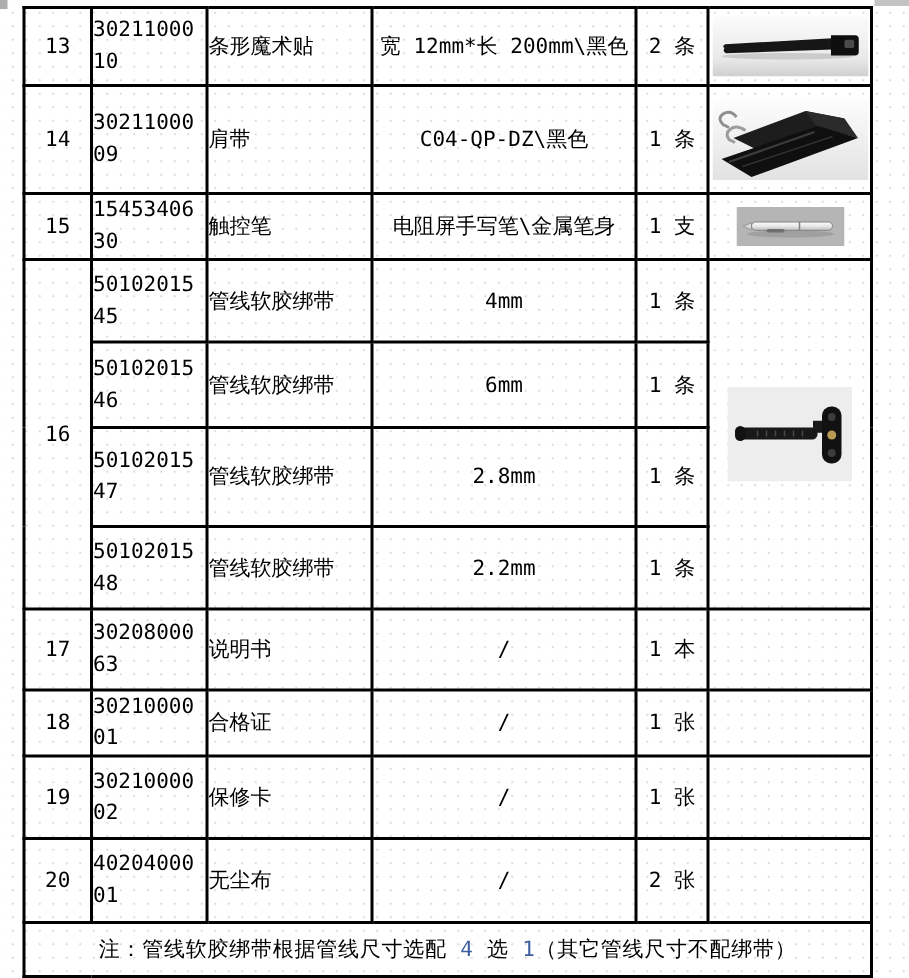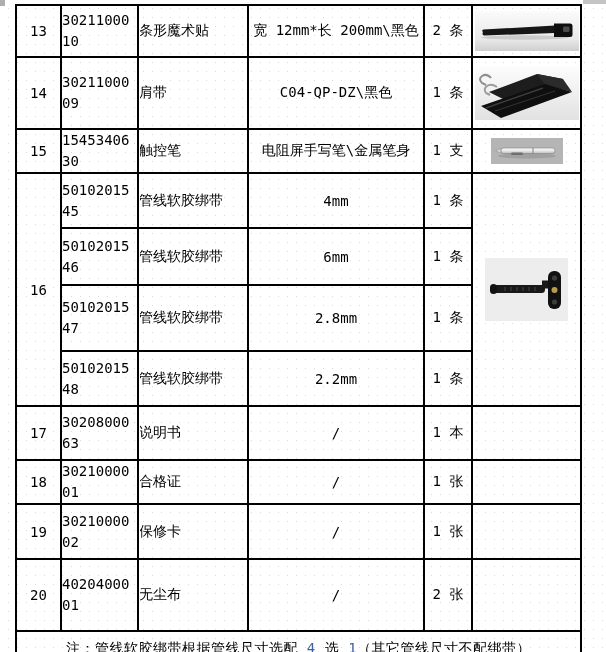--- a/index.html
+++ b/index.html
@@ -25,21 +25,21 @@
     border:2px solid #000;
     font-size:14px; color:#000;
     padding:0;
     vertical-align:middle;
     background:transparent;
     overflow:hidden;
   }
   td.c-no   { text-align:center; }
   td.c-part { font-size:12.5px; line-height:21px; text-align:left;
               padding:2px 1px 2px 6px; word-break:break-all; }
-  td.c-name { text-align:left; padding-left:8px;border-radius:11px; }
+  td.c-name { text-align:left; padding-left:8px; }
   td.c-spec { text-align:center; }
   td.c-qty  { text-align:center; }
   td.c-img  { text-align:center; padding:0; }
   td.note-cell { text-align:center; font-size:15px; letter-spacing:0.5px; }
   .hl { font-weight:normal; }
 
   .photo { display:inline-block; vertical-align:middle; line-height:0; }
 </style>
 </head>
 <body>
@@ -208,21 +208,21 @@
 
     <tr style="height:55px">
       <td class="c-no">19</td>
       <td class="c-part">3021000002</td>
       <td class="c-name">保修卡</td>
       <td class="c-spec">/</td>
       <td class="c-qty">1 张</td>
       <td class="c-img"></td>
     </tr>
 
-    <tr style="height:72px">
+    <tr style="height:56px">
       <td class="c-no">20</td>
       <td class="c-part">4020400001</td>
       <td class="c-name">无尘布</td>
       <td class="c-spec">/</td>
       <td class="c-qty">2 张</td>
       <td class="c-img"></td>
     </tr>
 
     <tr style="height:36px">
       <td class="note-cell" colspan="6">

